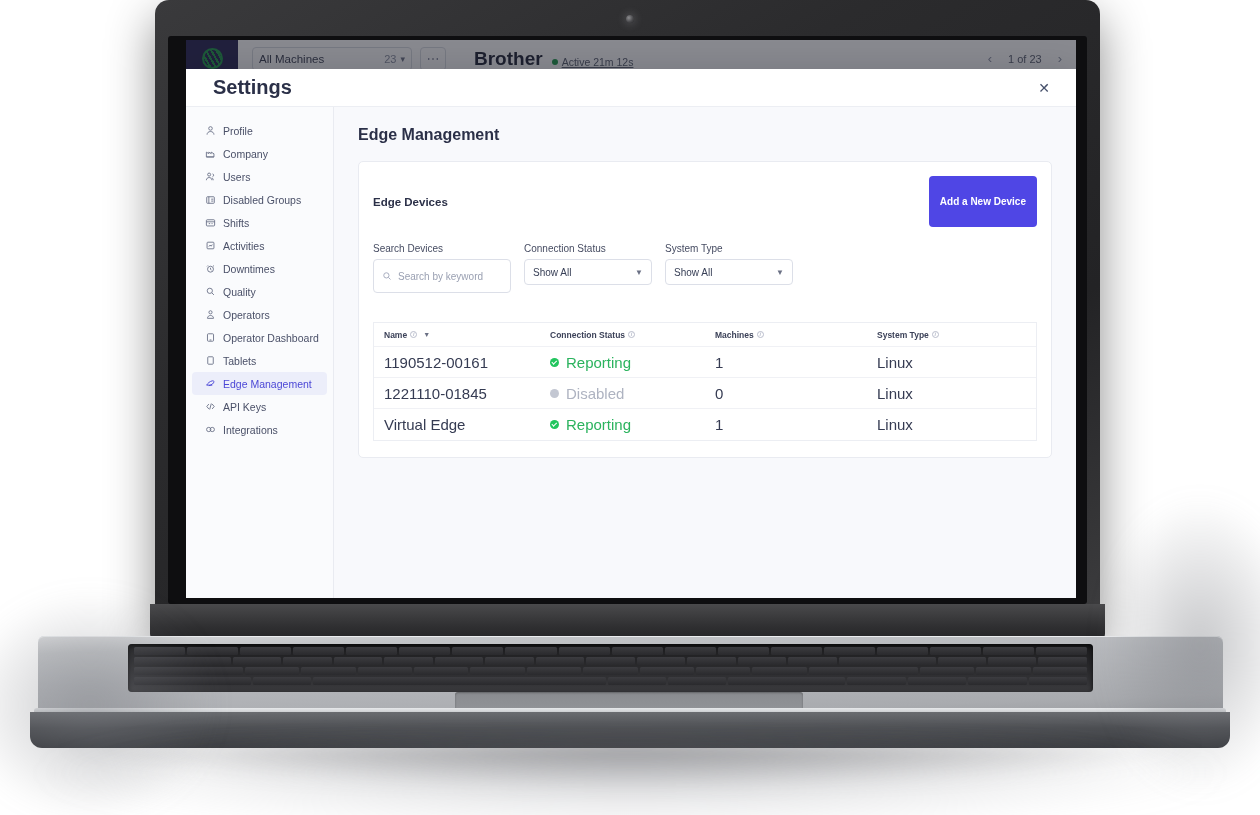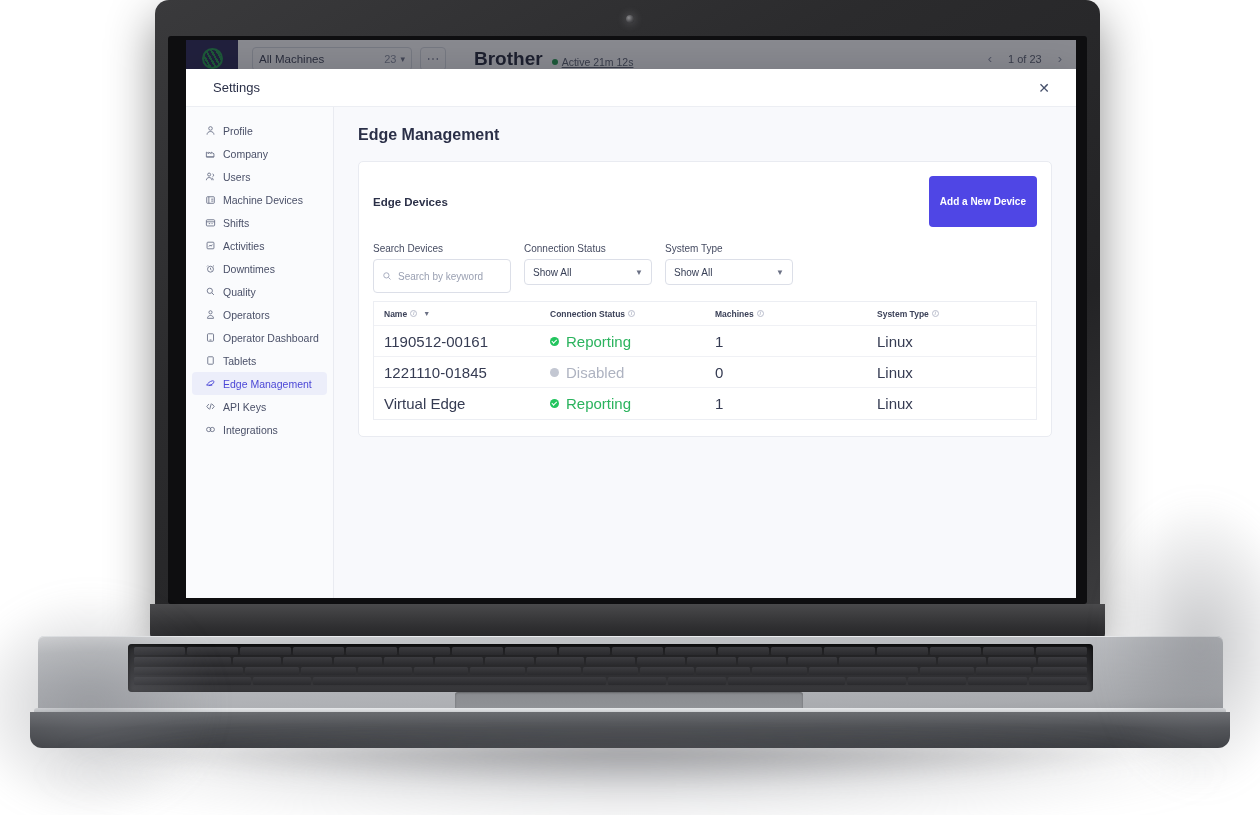--- a/index.html
+++ b/index.html
@@ -163,21 +163,21 @@
     display: flex; flex-direction: column;
     overflow: hidden;
   }
   .modal-head {
     height: 38px; flex:none;
     display: flex; align-items: center;
     padding: 0 22px 0 27px;
     background:#ffffff;
     border-bottom: 1px solid #eceef3;
   }
-  .modal-title { font-size: 13px; font-weight: 400; color: #2b3048; }
+  .modal-title { font-size: 20px; font-weight: 700; color: #2b3048; }
   .modal-close {
     margin-left:auto; width:20px; height:20px;
     display:flex; align-items:center; justify-content:center;
     color:#46506b; font-size:14px; line-height:1; cursor:pointer;
   }
 
   .modal-body { flex:1; display:flex; min-height:0; }
 
   
   .side {
@@ -206,21 +206,21 @@
     padding: 14px 14px 16px 14px;
   }
   .card-head { display:flex; align-items:center; margin-bottom:16px; }
   .card-title { font-size:11.5px; font-weight:700; color:#2b3048; }
   .btn-primary {
     margin-left:auto; background:#4f46e5; color:#fff;
     font-size:10px; font-weight:700; border:none; border-radius:4px;
     padding: 20px 11px; cursor:pointer;
   }
 
-  .filters { display:flex; gap:13px; margin-bottom:8px; }
+  .filters { display:flex; gap:13px; margin-bottom:29px; }
   .fgroup { display:flex; flex-direction:column; gap:5px; }
   .flabel { font-size:10px; color:#464c62; }
   .finput {
     width:138px; height:26px; border:1px solid #dcdfe8; border-radius:4px;
     background:#fff; display:flex; align-items:center; gap:6px; padding:16px 8px;
     font-size:10px; color:#9aa0b2; cursor:text;
   }
   .finput .mag { width:10px; height:10px; flex:none; color:#a9aec0; }
   .fselect {
     width:128px; height:26px; border:1px solid #dcdfe8; border-radius:4px;
@@ -347,21 +347,21 @@
             <span>Users</span>
           </div>
 
           <div class="side-item">
             <span class="ico">
                 <svg viewBox="0 0 16 16" fill="none" stroke="currentColor" stroke-width="1.3">
                   <rect x="2.5" y="4" width="11" height="9.5" rx="1"></rect>
                   <path d="M5.6 4v9.5M9 7.5h3M9 10.3h3"></path>
                 </svg>
               </span>
-            <span>Machine Devices</span>
+            <span>Disabled Groups</span>
           </div>
 
           <div class="side-item">
             <span class="ico">
                 <svg viewBox="0 0 16 16" fill="none" stroke="currentColor" stroke-width="1.3">
                   <rect x="2" y="4" width="12" height="9" rx="1.2"></rect>
                   <path d="M2 7h12M5.5 9.6h2M9.5 9.6h1.5"></path>
                 </svg>
               </span>
             <span>Shifts</span>

